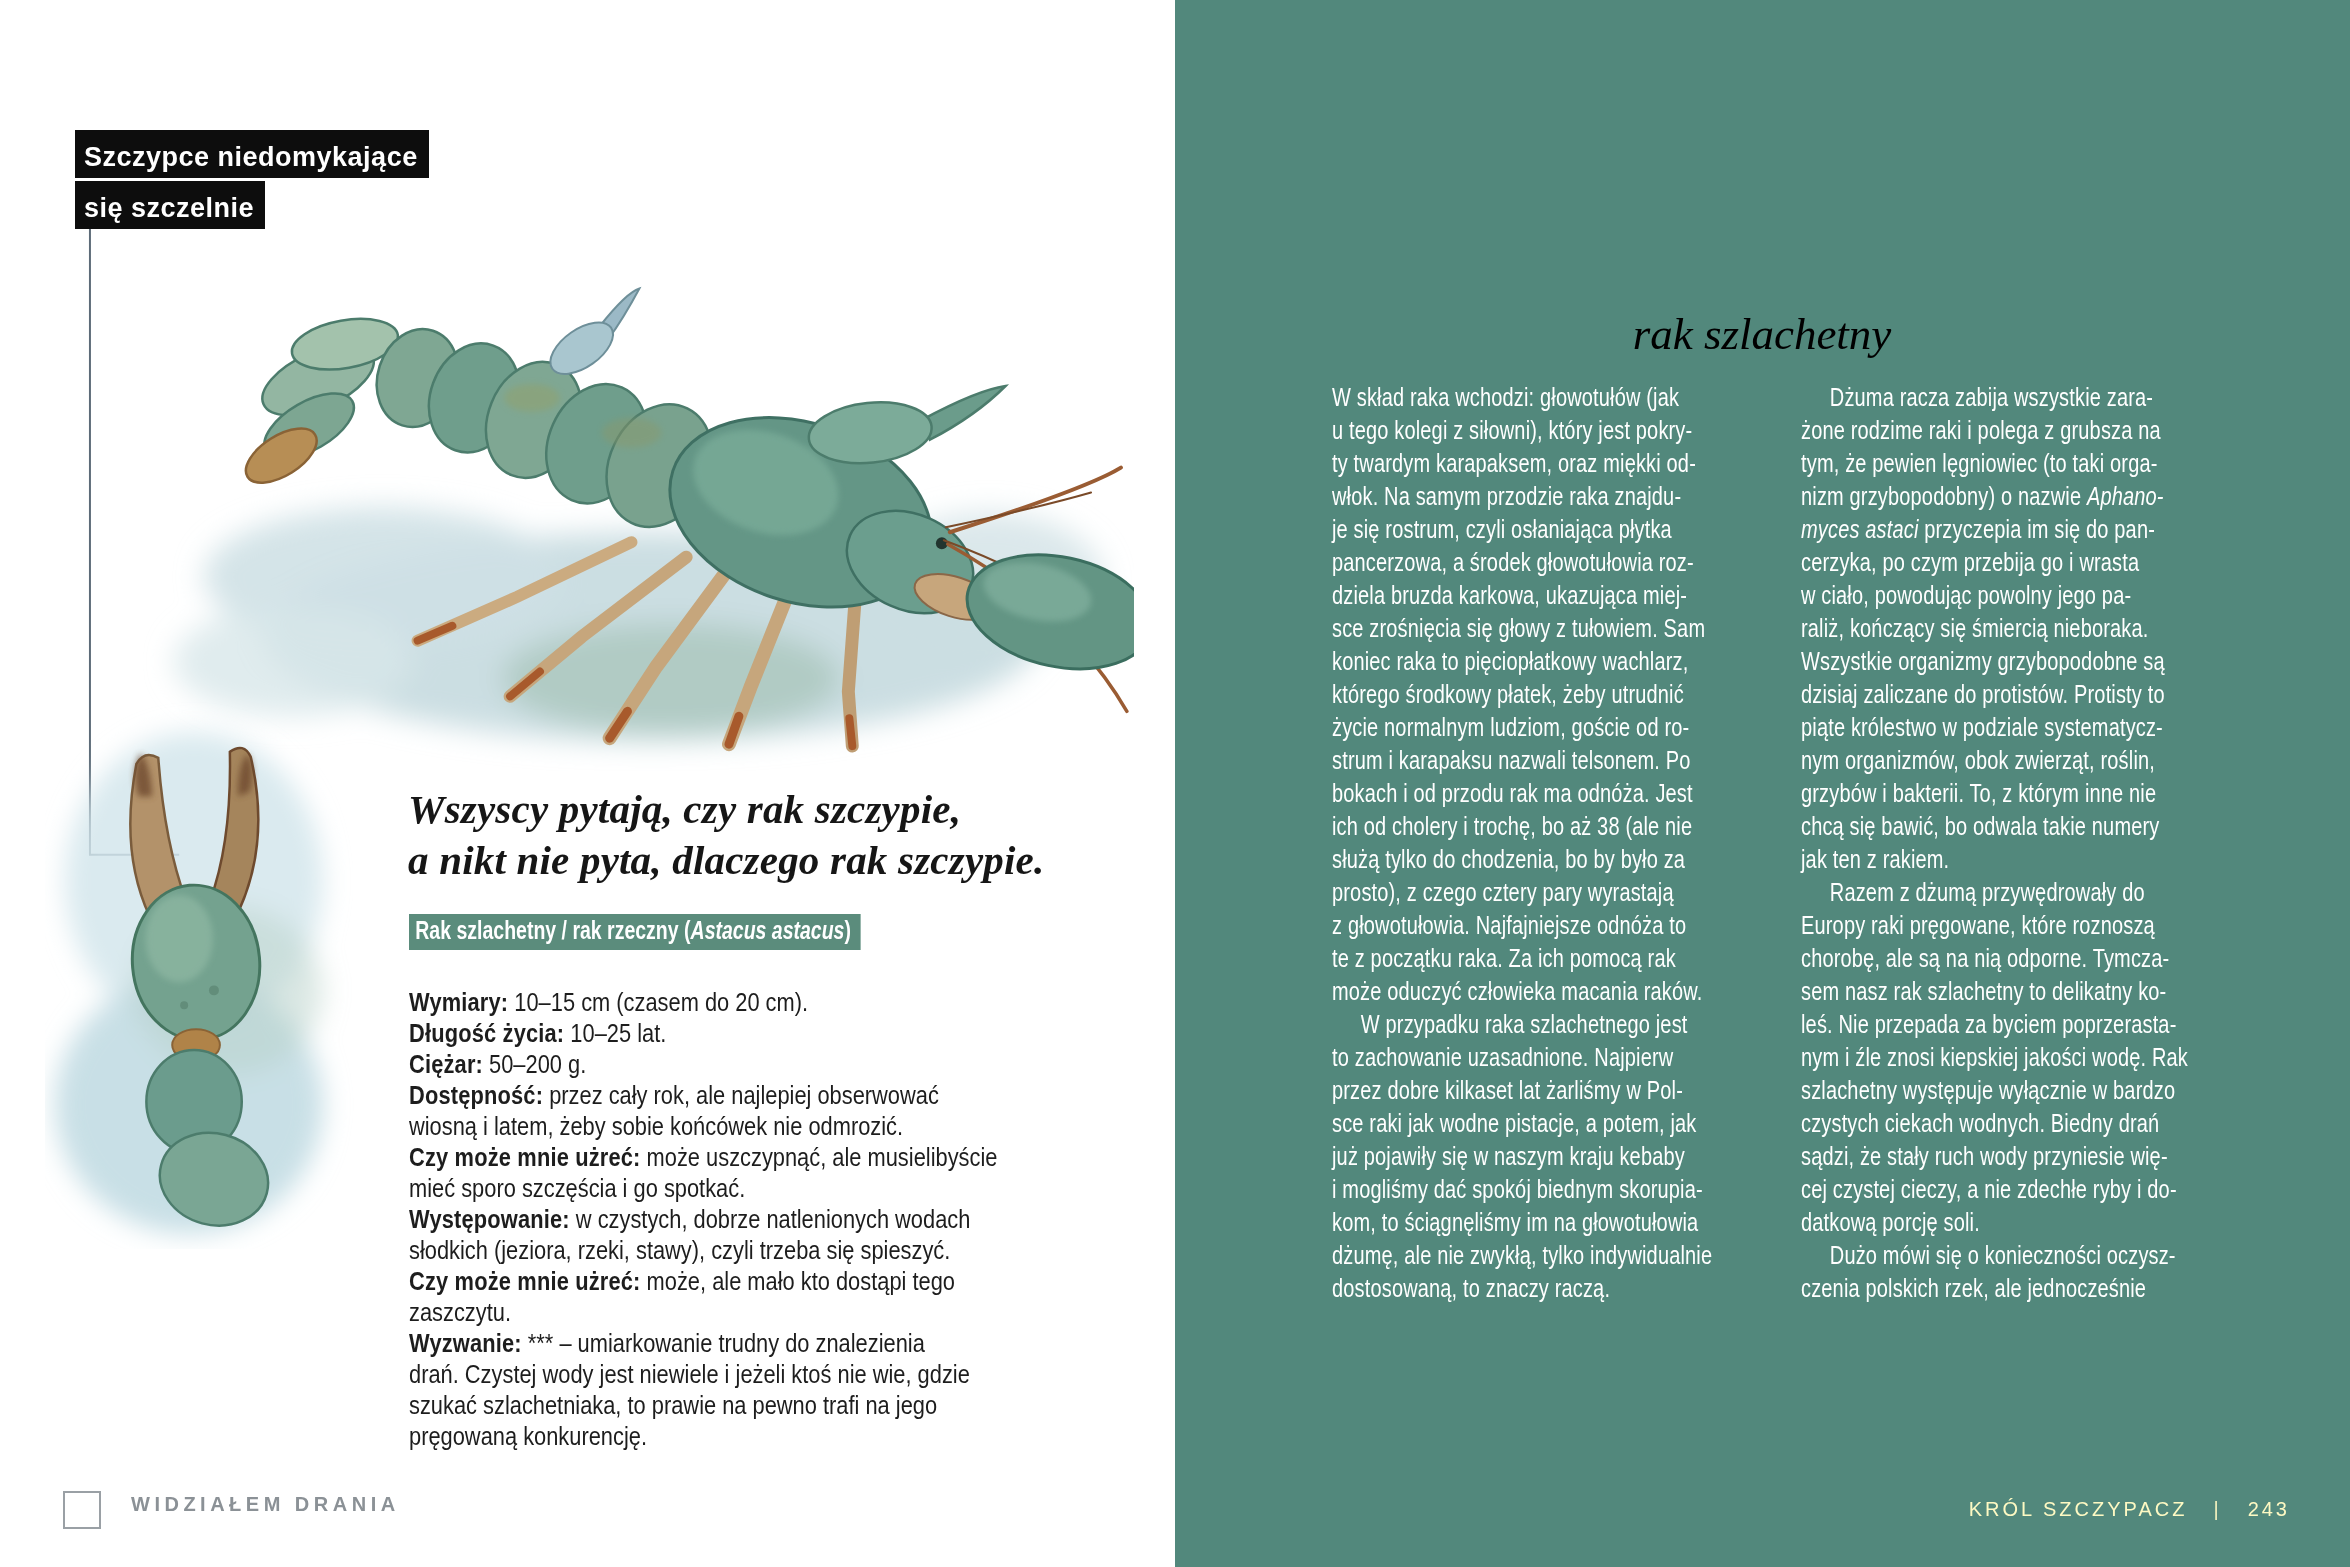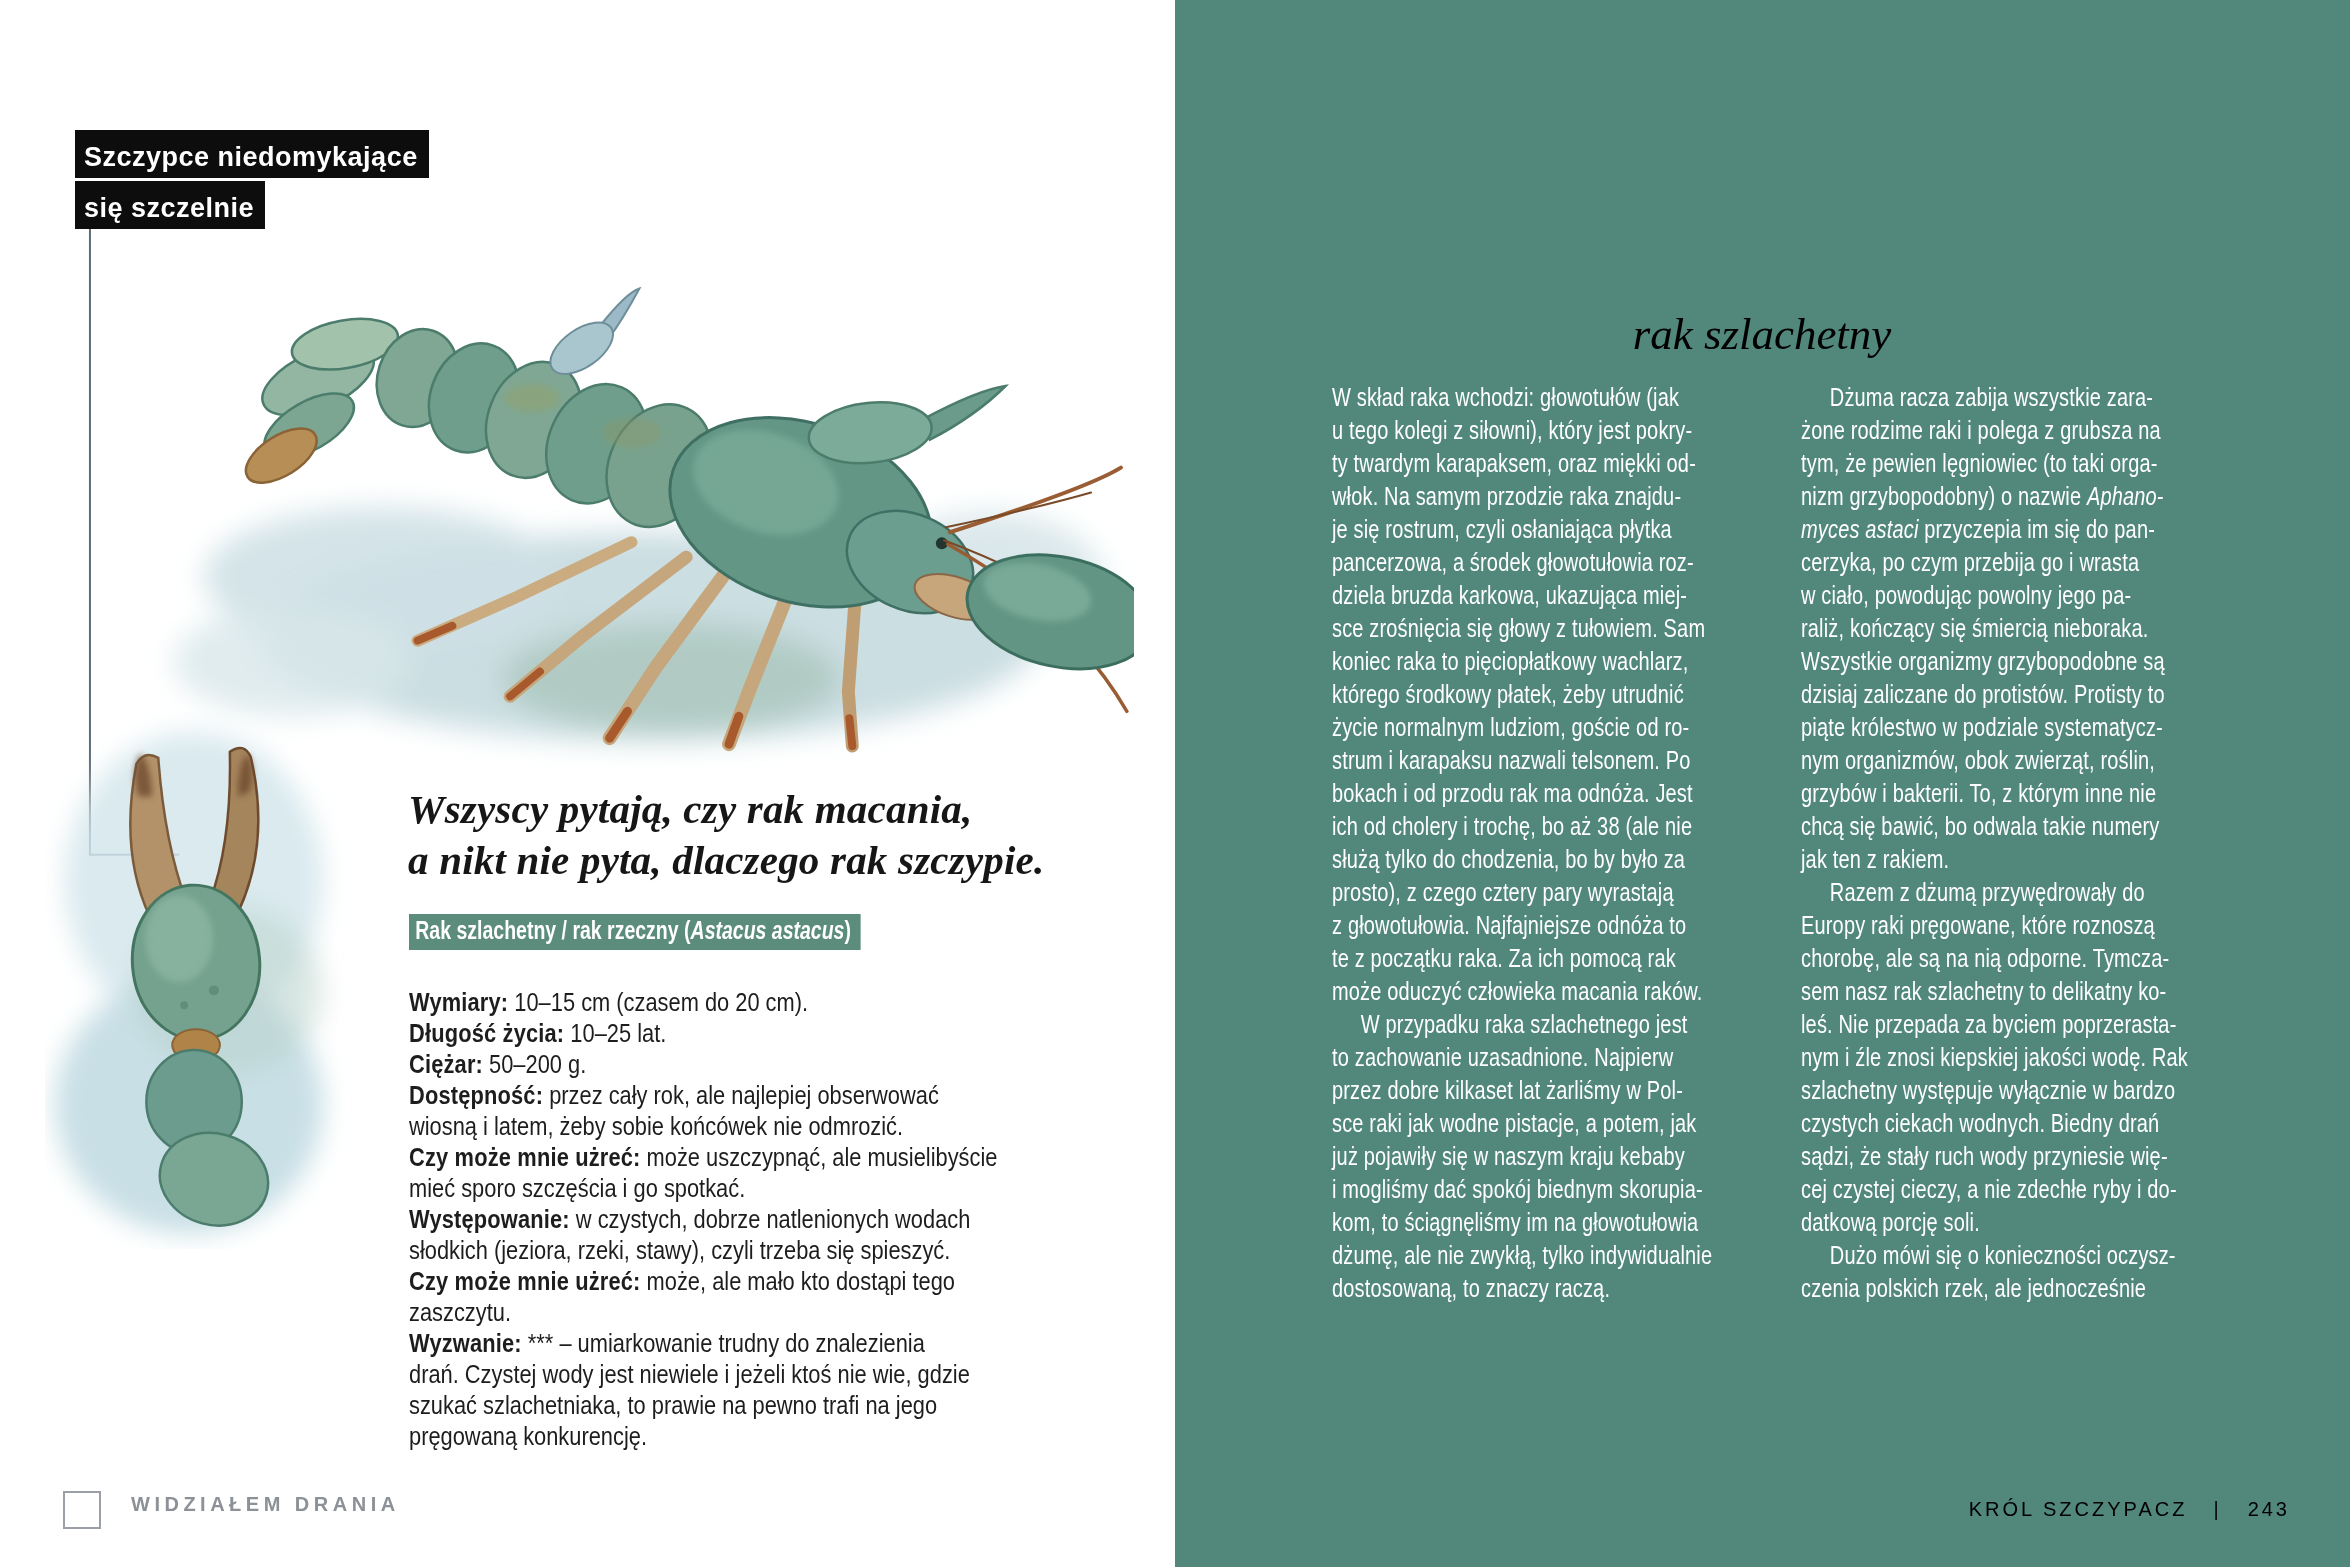--- a/index.html
+++ b/index.html
@@ -48,21 +48,21 @@
   .subtitle{position:absolute;left:132px;top:308px;width:910px;text-align:center;color:#000000;
             font-family:"Liberation Serif",serif;font-style:italic;font-size:45px;line-height:52px;}
 
   .col{position:absolute;top:381px;width:577px;transform:scaleX(.8);transform-origin:0 0;
        font-size:25px;line-height:33px;color:#ffffff;letter-spacing:0.2px;}
   .col-1{left:157px;}
   .col-2{left:626px;}
   .colp{margin:0;white-space:pre;}
   .colp.indent{text-indent:36px;}
 
-  .pr-footer{position:absolute;right:60px;top:1498px;color:#000000;font-size:20px;
+  .pr-footer{position:absolute;right:60px;top:1498px;color:#fef9c3;font-size:20px;
              letter-spacing:3px;display:flex;align-items:baseline;}
   .pr-footer .chap{margin-right:26px;}
   .pr-footer .div{margin-right:26px;opacity:.95;}
 </style>
 </head>
 <body>
 
 <div class="spread">
 
   <div class="page-left">
@@ -177,21 +177,21 @@
       <ellipse cx="135" cy="248" rx="34" ry="44" fill="#8cb6a1" opacity="0.8" filter="url(#soft2)"></ellipse>
       <circle cx="170" cy="300" r="5" fill="#567f6d" opacity="0.6"></circle>
       <circle cx="140" cy="315" r="4" fill="#567f6d" opacity="0.6"></circle>
 
       <ellipse cx="152" cy="355" rx="24" ry="16" fill="#b08348" stroke="#8a6336" stroke-width="2"></ellipse>
       <ellipse cx="150" cy="412" rx="48" ry="52" fill="#6b9c8d" stroke="#4c7c6c" stroke-width="2.5"></ellipse>
       <ellipse cx="170" cy="490" rx="55" ry="46" fill="#7aa694" stroke="#4c7c6c" stroke-width="2.5" transform="rotate(15 170 490)"></ellipse>
     </svg>
 
     <div class="quote">
-      <div>Wszyscy pytają, czy rak macania,</div>
+      <div>Wszyscy pytają, czy rak szczypie,</div>
       <div>a nikt nie pyta, dlaczego rak szczypie.</div>
     </div>
 
     <div class="chip">Rak szlachetny / rak rzeczny (<i>Astacus astacus</i>)</div>
 
     <div class="facts">
         <p class="fact"><b>Wymiary:</b> 10–15 cm (czasem do 20 cm).</p>
         <p class="fact"><b>Długość życia:</b> 10–25 lat.</p>
         <p class="fact"><b>Ciężar:</b> 50–200 g.</p>
         <p class="fact"><b>Dostępność:</b> przez cały rok, ale najlepiej obserwować

